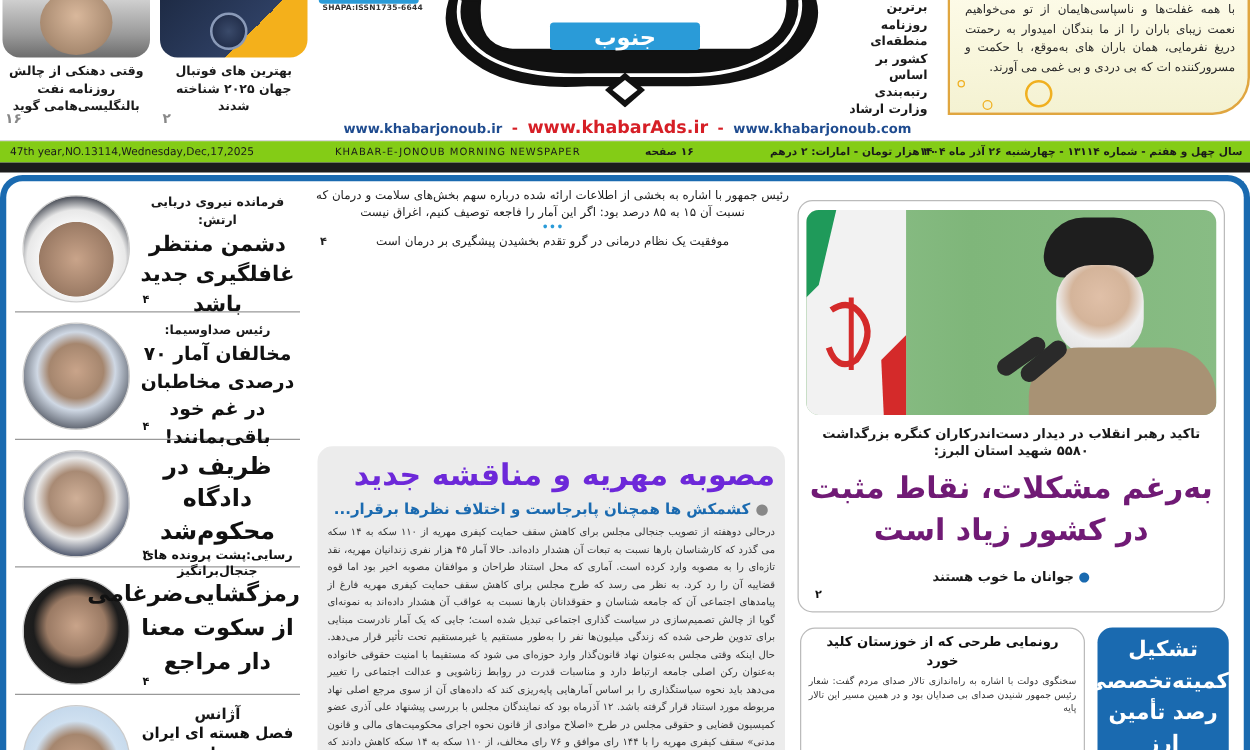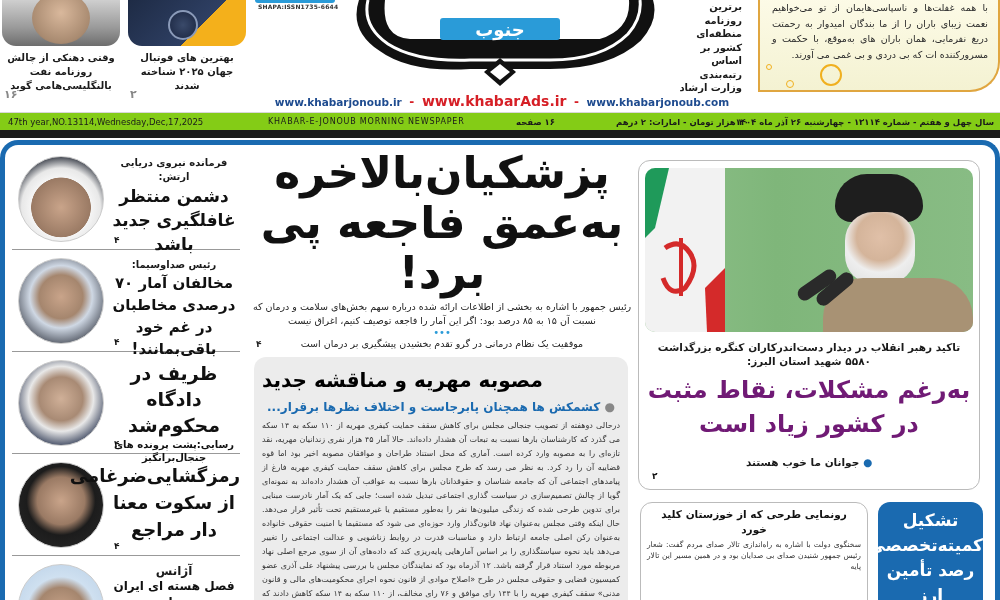--- a/index.html
+++ b/index.html
@@ -55,21 +55,21 @@
 
   
   .center-col { position: absolute; left: 252px; top: 148px; width: 380px; }
   .main-head { direction: rtl; text-align: center; font-size: 44px; font-weight: bold; line-height: 50px; color: #111; letter-spacing: -1px; }
   .main-lead { direction: rtl; text-align: center; font-size: 9.5px; line-height: 14px; color: #222; margin-top: 2px; }
   .dots { text-align: center; color: #2a9bd8; font-size: 10px; line-height: 8px; margin-top: 1px; }
   .main-note { direction: rtl; text-align: center; font-size: 9.5px; color: #222; line-height: 14px; position: relative; }
   .main-note .pnum { position: absolute; left: 4px; top: 0; font-size: 9px; font-weight: bold; }
 
   .gray-box { position: absolute; left: 254px; top: 357px; width: 374px; height: 250px; background: #ececec; border-radius: 12px 12px 0 0; padding: 6px 8px; }
-  .gray-box .gh { direction: rtl; text-align: left; font-size: 20px; font-weight: bold; line-height: 34px; color: #000000; }
+  .gray-box .gh { direction: rtl; text-align: right; font-size: 24px; font-weight: bold; line-height: 34px; color: #6d28d9; }
   .gray-box .gs { direction: rtl; text-align: center; font-size: 12px; font-weight: bold; color: #1a6ab0; line-height: 16px; margin-top: 2px; }
   .gray-box .gs .bullet { color: #888; }
   .gray-box .body { direction: rtl; text-align: justify; font-size: 8px; line-height: 14px; color: #333; margin-top: 4px; }
   .lead-box { position: absolute; left: 638px; top: 160px; width: 342px; height: 330px; border: 1.5px solid #bbb; border-radius: 12px; }
   .lead-photo { position: absolute; left: 645px; top: 168px; width: 328px; height: 164px; border-radius: 10px; overflow: hidden; background: linear-gradient(90deg,#8ec08a 0%,#7fb67a 40%,#88bc84 100%); }
   .flag { position: absolute; left: 0; top: 0; width: 80px; height: 164px; }
   .lead-kicker { position: absolute; left: 645px; top: 340px; width: 328px; direction: rtl; text-align: center; font-size: 10.5px; font-weight: bold; line-height: 14px; color: #1a1a1a; }
   .lead-head { position: absolute; left: 645px; top: 373px; width: 328px; direction: rtl; text-align: center; font-size: 24px; font-weight: bold; line-height: 34px; color: #701a75; letter-spacing: -0.5px; }
   .lead-bullets { position: absolute; left: 645px; top: 455px; width: 328px; direction: rtl; text-align: center; font-size: 10.5px; font-weight: bold; line-height: 15px; color: #1a1a1a; }
   .lead-bullets .b { color: #1a6ab0; }
@@ -180,21 +180,20 @@
   <div class="side-item" style="border-bottom:none;">
     <div class="avatar" style="background:radial-gradient(circle at 50% 55%,#c9a48a 0%,#a5866e 38%,#cfe0f0 55%,#b8cfe6 100%);"></div>
     <div class="txt">
       <div class="kicker" style="font-size:12px;">آژانس</div>
       <div class="head" style="font-size:12px;line-height:16px;">فصل هسته ای ایران را</div>
     </div>
   </div>
 </div>
 
 <div class="center-col">
-  <div class="main-head">پزشکیان‌بالاخره به‌عمق فاجعه پی برد!</div>
   <div class="main-lead">رئیس جمهور با اشاره به بخشی از اطلاعات ارائه شده درباره سهم بخش‌های سلامت و درمان که نسبت آن ۱۵ به ۸۵ درصد بود: اگر این آمار را فاجعه توصیف کنیم، اغراق نیست</div>
   <div class="dots">•••</div>
   <div class="main-note">
     <span>موفقیت یک نظام درمانی در گرو تقدم بخشیدن پیشگیری بر درمان است</span>
     <span class="pnum">۴</span>
   </div>
 </div>
 
 <div class="gray-box">
   <div class="gh">مصوبه مهریه و مناقشه جدید</div>

